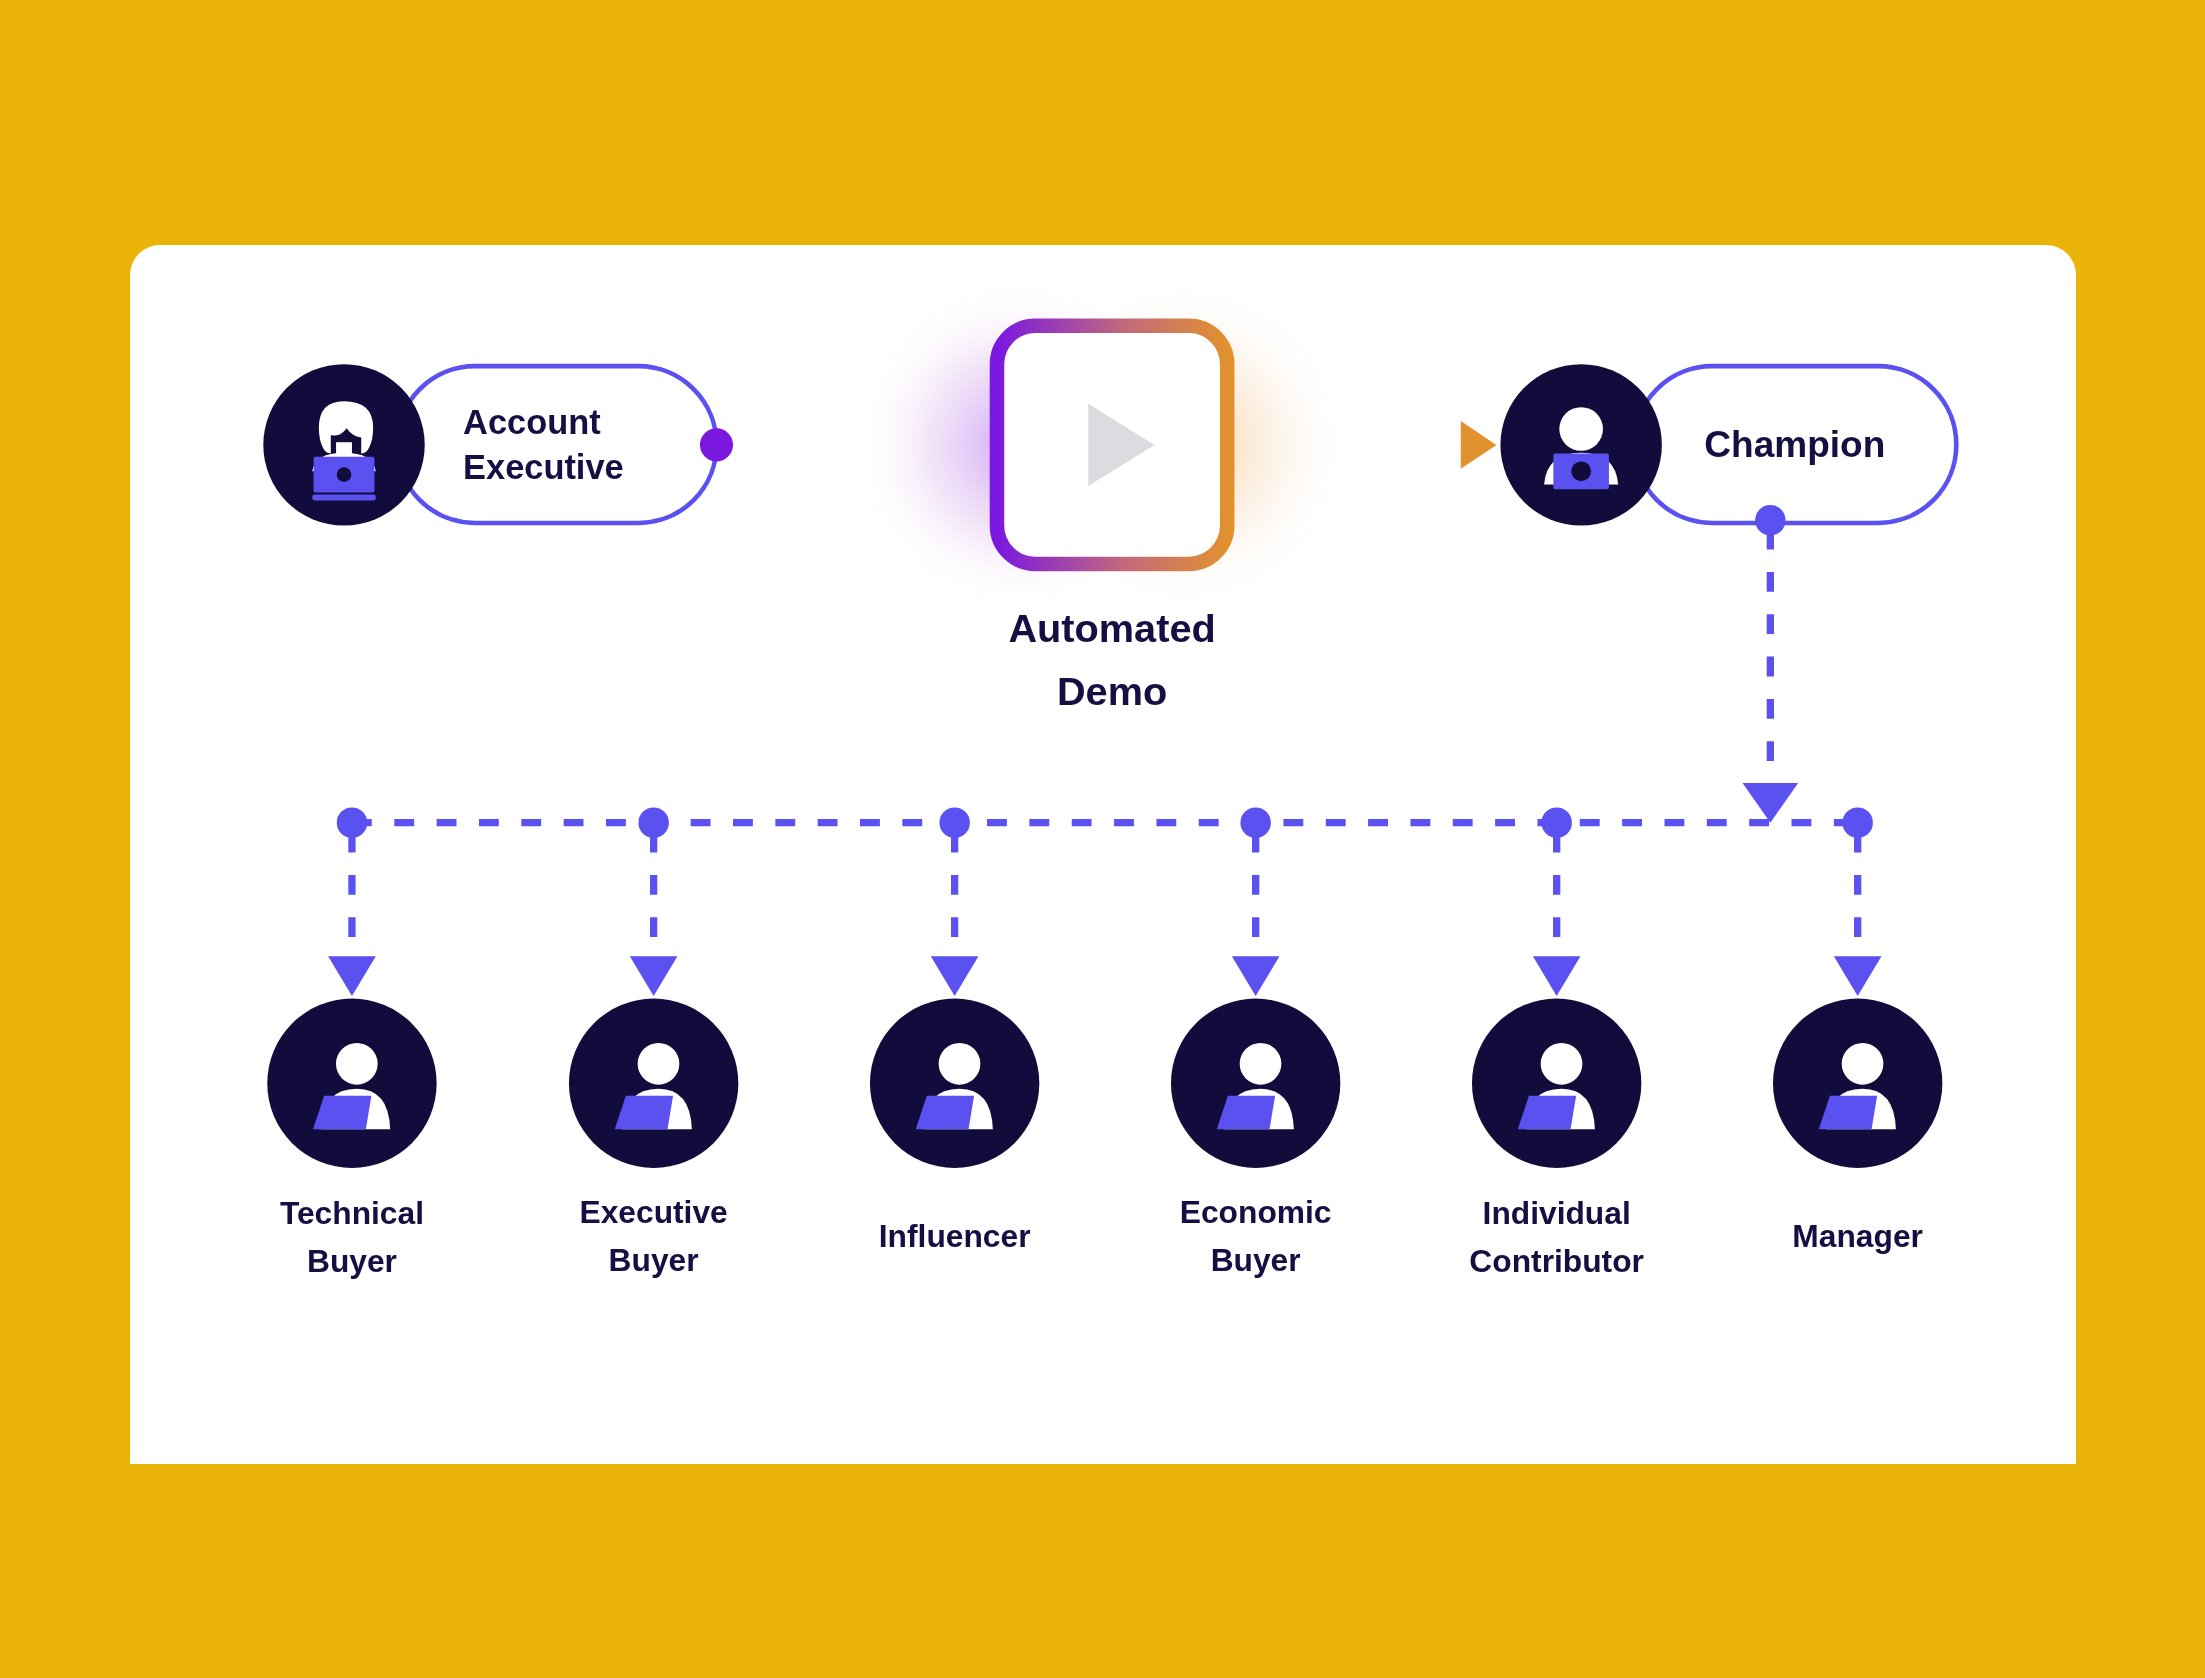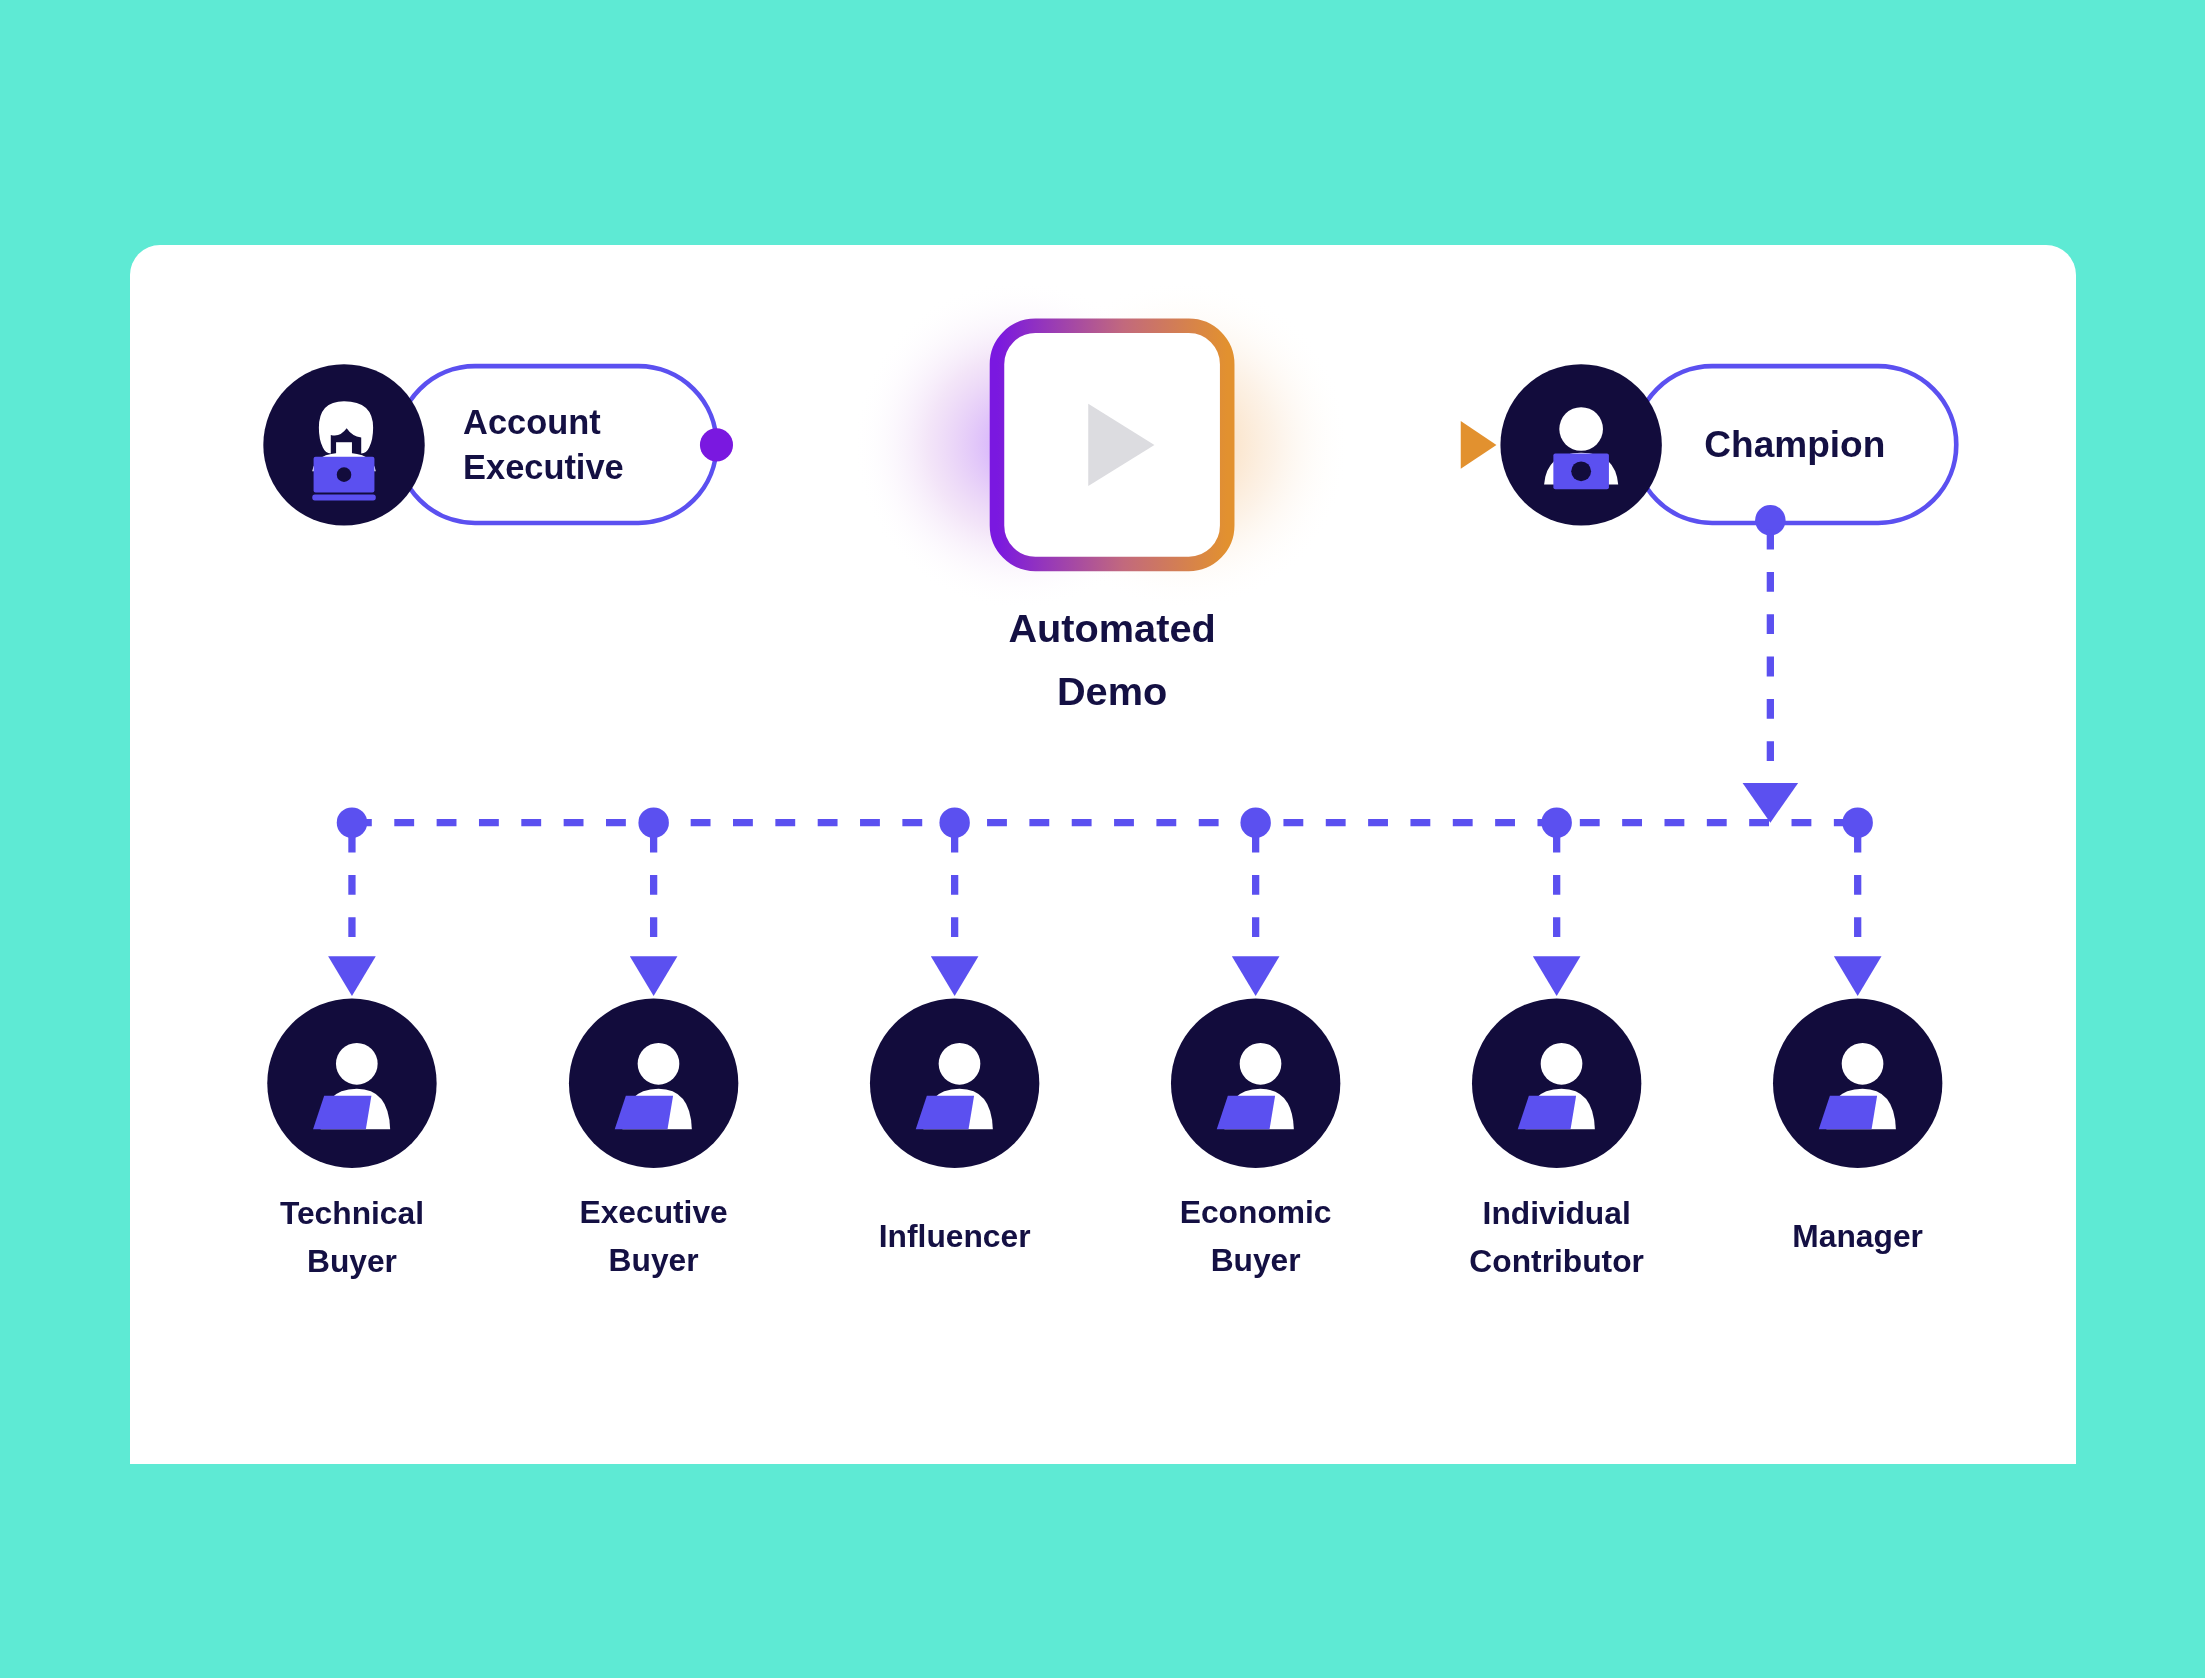--- a/index.html
+++ b/index.html
@@ -10,21 +10,21 @@
   body {
     width: 2205px;
     height: 1679px;
     font-family: "Liberation Sans", sans-serif;
     overflow: hidden;
   }
   #stage {
     position: relative;
     width: 2205px;
     height: 1679px;
-    background: #5eead4;
+    background: #eab308;
   }
   #card {
     position: absolute;
     left: 130px;
     top: 245px;
     width: 1946px;
     height: 1219px;
     background: #ffffff;
     border-radius: 30px 30px 0 0;
     overflow: hidden;

